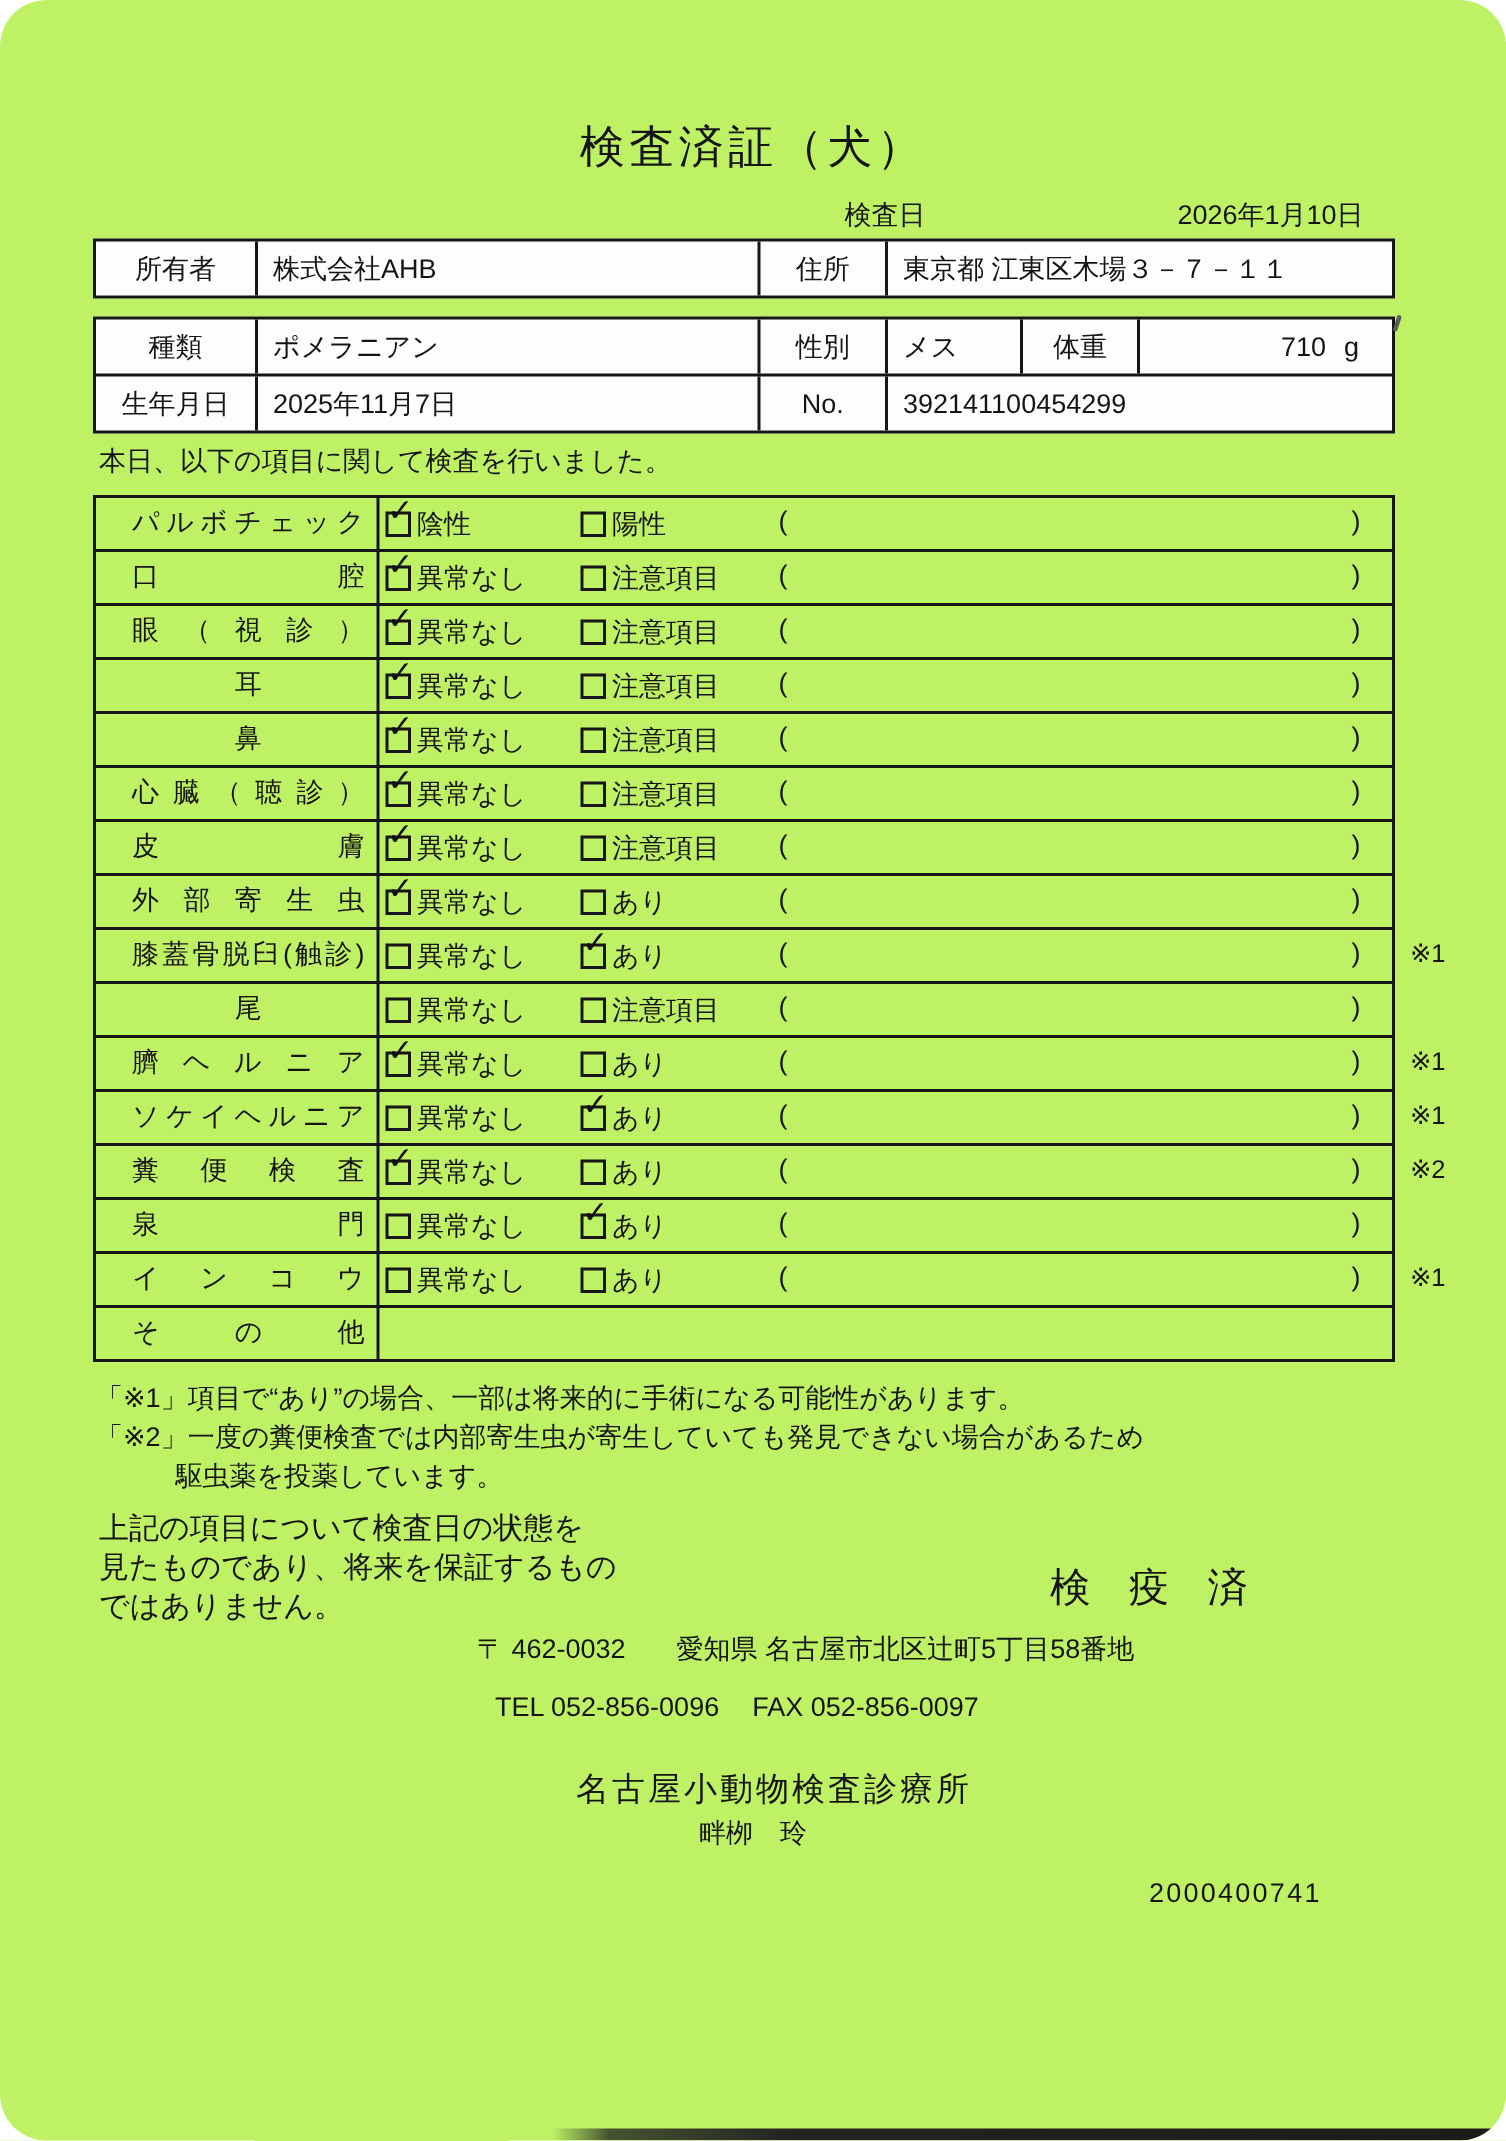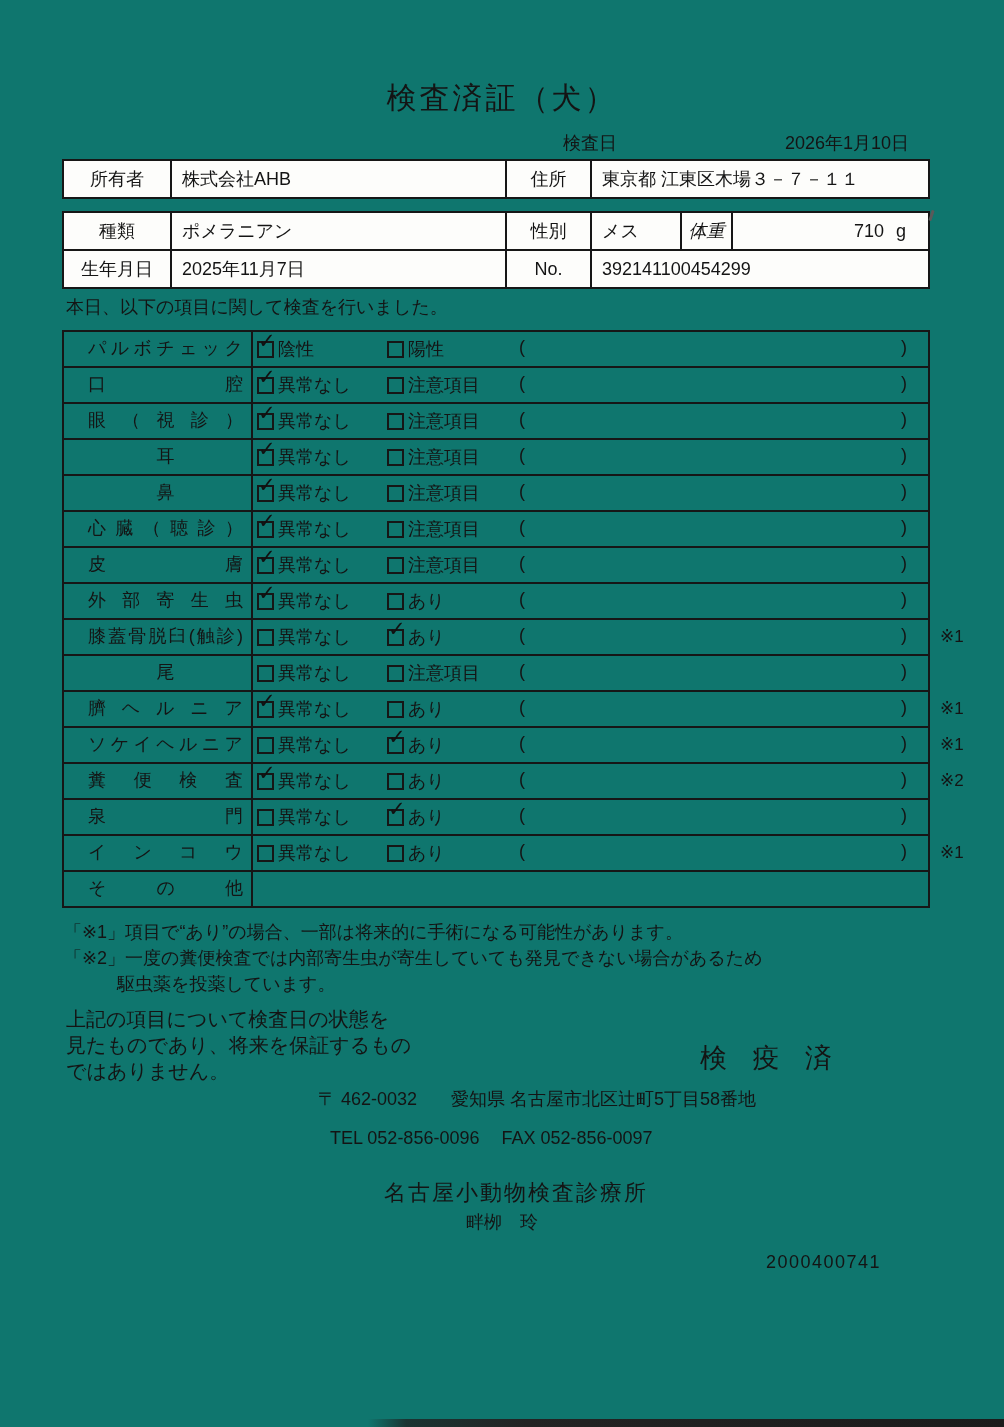--- a/index.html
+++ b/index.html
@@ -1,35 +1,35 @@
 <!DOCTYPE html>
 <html><head>
 <meta charset="utf-8">
 <style>
   html, body { margin:0; padding:0; background:#ffffff; }
   .page {
     position:relative; width:1004px; height:1427px; margin:0 auto;
-    background:#0f766e; overflow:hidden;
-    font-family:"Liberation Sans","DejaVu Sans",sans-serif; color:#141414;
+    background:#bef264; overflow:hidden;
+    font-family:"Liberation Sans","DejaVu Sans",sans-serif; color:#141414;border-radius:31px;
   }
   .abs { position:absolute; }
   .doc-title { top:78px; left:0; right:0; text-align:center; font-size:30px; letter-spacing:3px; }
   .insp-date-label { top:131px; left:563px; font-size:18px; }
   .insp-date-value { top:131px; left:785px; font-size:18px; }
 
   
   .tbl { position:absolute; left:62px; width:868px; border:2px solid #161616; box-sizing:border-box; background:#fdfdfb; }
   .trow { display:flex; height:36px;text-align:center; }
   .trow + .trow { border-top:2px solid #161616; }
   .c { box-sizing:border-box; display:flex; align-items:center; font-size:18px; overflow:hidden; white-space:nowrap; }
   .c.bdr { border-right:2px solid #161616; }
   .ctr { justify-content:center; }
   .val { padding-left:10px; }
   .fill { flex:1; }
-  .w108{width:108px;} .w335{width:335px;} .w85{width:85px;} .w90{width:90px;} .w62{width:51px;font-style:italic;}
+  .w108{width:108px;} .w335{width:335px;} .w85{width:85px;} .w90{width:90px;} .w62{width:78px;}
   .weight-cell { flex:1; justify-content:flex-end; padding-right:22px; }
   .wgap { display:inline-block; width:12px; }
 
   .owner-tbl { top:159px; }
   .animal-tbl { top:211px; }
 
   .intro { top:295px; left:66px; font-size:18px; }
 
   
   .insp-tbl { top:330px; left:62px; width:868px; position:absolute; border:2px solid #161616; box-sizing:border-box; }

